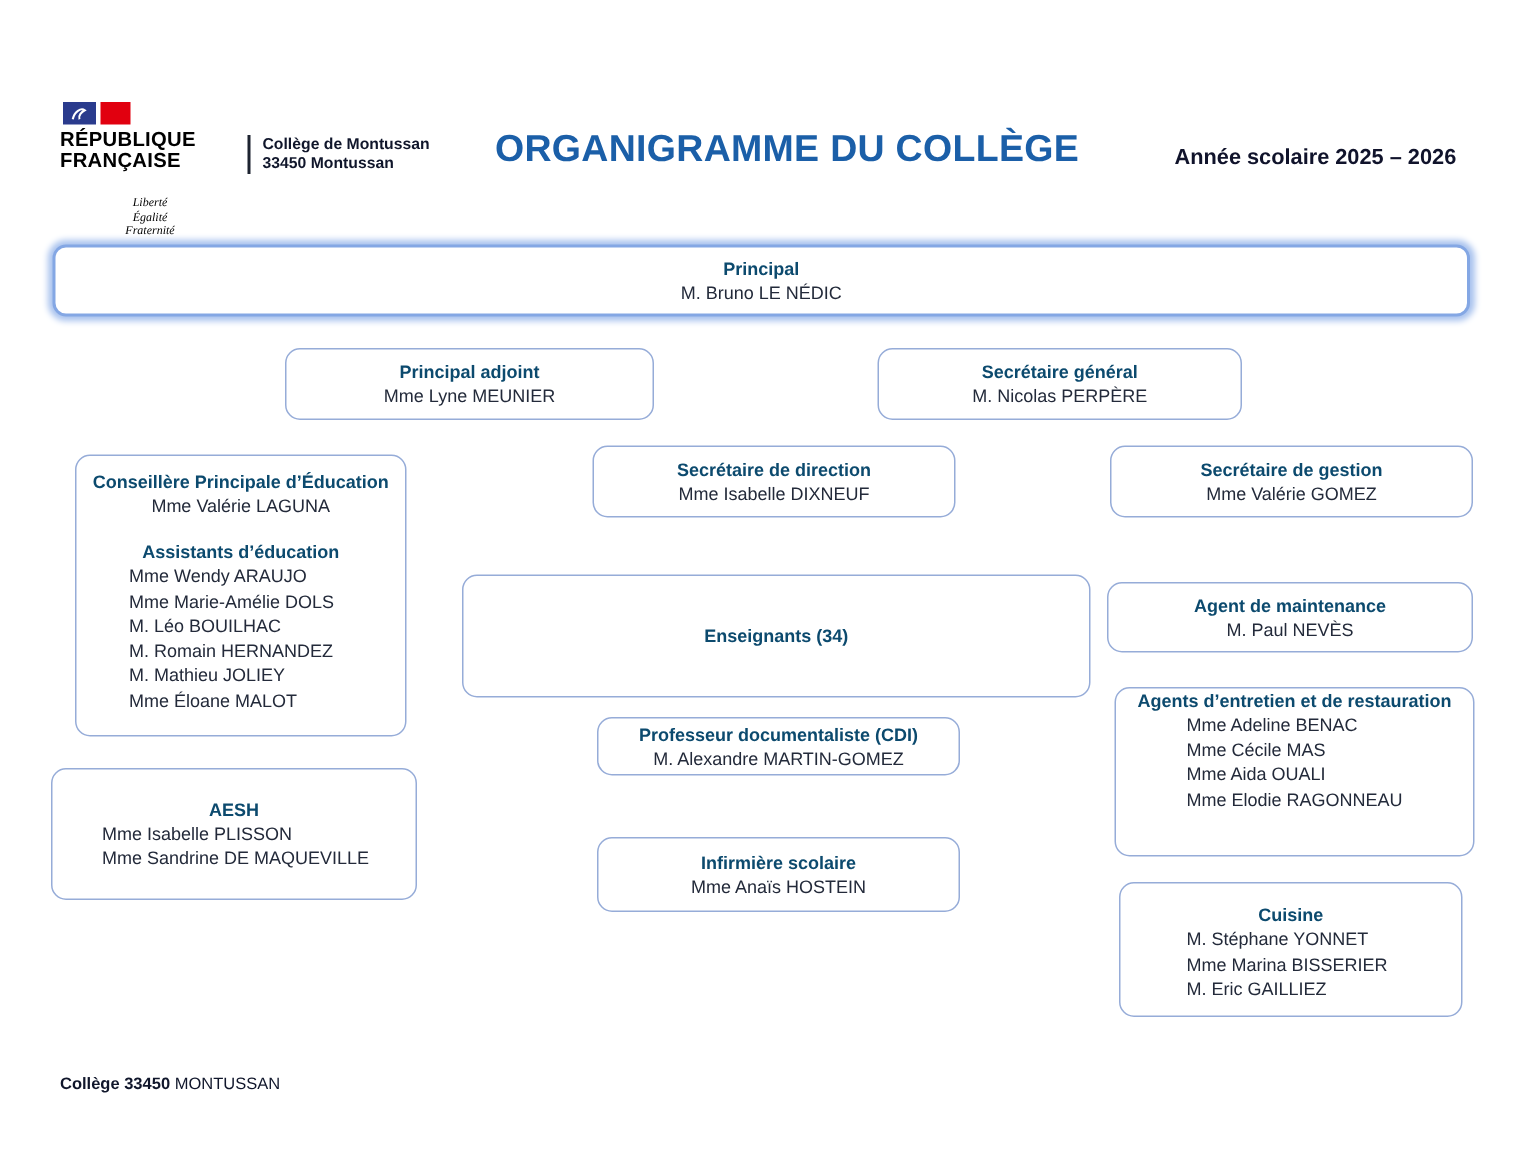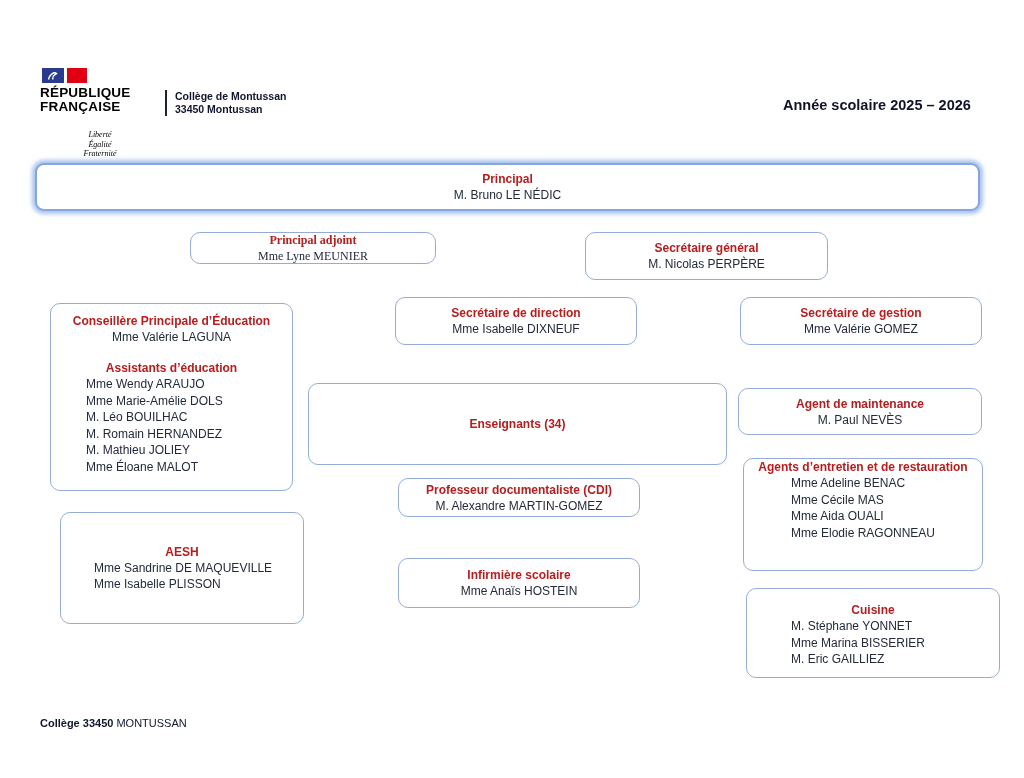--- a/index.html
+++ b/index.html
@@ -48,46 +48,46 @@
   .box {
     position: absolute;
     border: 1.5px solid #96acd8;
     border-radius: 10px;
     background: #ffffff;
     font-size: 12px;
     line-height: 16px;
     text-align: center;
     color: #232a3a;
   }
-  .box .title { font-weight: bold; color: #b91c1c; }
+  .box .title { font-weight: bold; color: #0c4a6e; }
   .box.center { display: flex; flex-direction: column; justify-content: center; }
   .name-list { text-align: left; }
   .name-list div { line-height: 16.5px; }
 
   .b-principal {
     left: 35px; top: 163px; width: 945px; height: 48px;
     border: 2px solid #84a7e4; border-radius: 9px;
     box-shadow: 0 0 4px 3px #a8c2ee;
   }
-  .b-adjoint      { left: 190px; top: 232px; width: 246px; height: 32px; font-family: Liberation Serif, serif; }
+  .b-adjoint      { left: 190px; top: 232px; width: 246px; height: 48px; }
   .b-secgen       { left: 585px; top: 232px; width: 243px; height: 48px; }
   .b-secdir       { left: 395px; top: 297px; width: 242px; height: 48px; }
   .b-secgest      { left: 740px; top: 297px; width: 242px; height: 48px; }
-  .b-cpe          { left: 50px;  top: 303px; width: 243px; height: 188px; padding-top: 9px; }
+  .b-cpe          { left: 50px;  top: 303px; width: 221px; height: 188px; padding-top: 9px; }
   .b-cpe .gap     { height: 15px; }
   .b-cpe .name-list { padding-left: 35px; }
   .b-enseignants  { left: 308px; top: 383px; width: 419px; height: 82px; }
   .b-maintenance  { left: 738px; top: 388px; width: 244px; height: 47px; }
   .b-entretien    { left: 743px; top: 458px; width: 240px; height: 113px; }
   .b-entretien .name-list { padding-left: 47px; }
   .b-profdoc      { left: 398px; top: 478px; width: 242px; height: 39px; }
-  .b-aesh         { left: 60px;  top: 512px; width: 244px; height: 112px; }
+  .b-aesh         { left: 34px;  top: 512px; width: 244px; height: 88px; }
   .b-aesh .name-list { padding-left: 33px; }
   .b-infirmiere   { left: 398px; top: 558px; width: 242px; height: 50px; }
-  .b-cuisine      { left: 746px; top: 588px; width: 254px; height: 90px; padding-top: 13px; }
+  .b-cuisine      { left: 746px; top: 588px; width: 229px; height: 90px; padding-top: 13px; }
   .b-cuisine .name-list { padding-left: 44px; }
 
   
   .footer {
     position: absolute; left: 40px; top: 717px;
     font-size: 11px; color: #10162b;
   }
   .footer .b { font-weight: bold; }
 </style>
 </head>
@@ -110,20 +110,21 @@
     <div class="motto">
       <div>Liberté</div>
       <div>Égalité</div>
       <div>Fraternité</div>
     </div>
   </div>
 
   <div class="school-id">Collège de Montussan
 33450 Montussan</div>
 
+  <div class="page-title">ORGANIGRAMME DU COLLÈGE</div>
 
   <div class="school-year">Année scolaire 2025 – 2026</div>
 
   <div class="box center b-principal">
     <div class="title">Principal</div>
     <div>M. Bruno LE NÉDIC</div>
   </div>
 
   <div class="box center b-adjoint">
     <div class="title">Principal adjoint</div>
@@ -180,22 +181,22 @@
   </div>
 
   <div class="box center b-profdoc">
     <div class="title">Professeur documentaliste (CDI)</div>
     <div>M. Alexandre MARTIN-GOMEZ</div>
   </div>
 
   <div class="box center b-aesh">
     <div class="title">AESH</div>
     <div class="name-list">
+        <div>Mme Isabelle PLISSON</div>
         <div>Mme Sandrine DE MAQUEVILLE</div>
-        <div>Mme Isabelle PLISSON</div>
       </div>
   </div>
 
   <div class="box center b-infirmiere">
     <div class="title">Infirmière scolaire</div>
     <div>Mme Anaïs HOSTEIN</div>
   </div>
 
   <div class="box b-cuisine">
     <div class="title">Cuisine</div>

